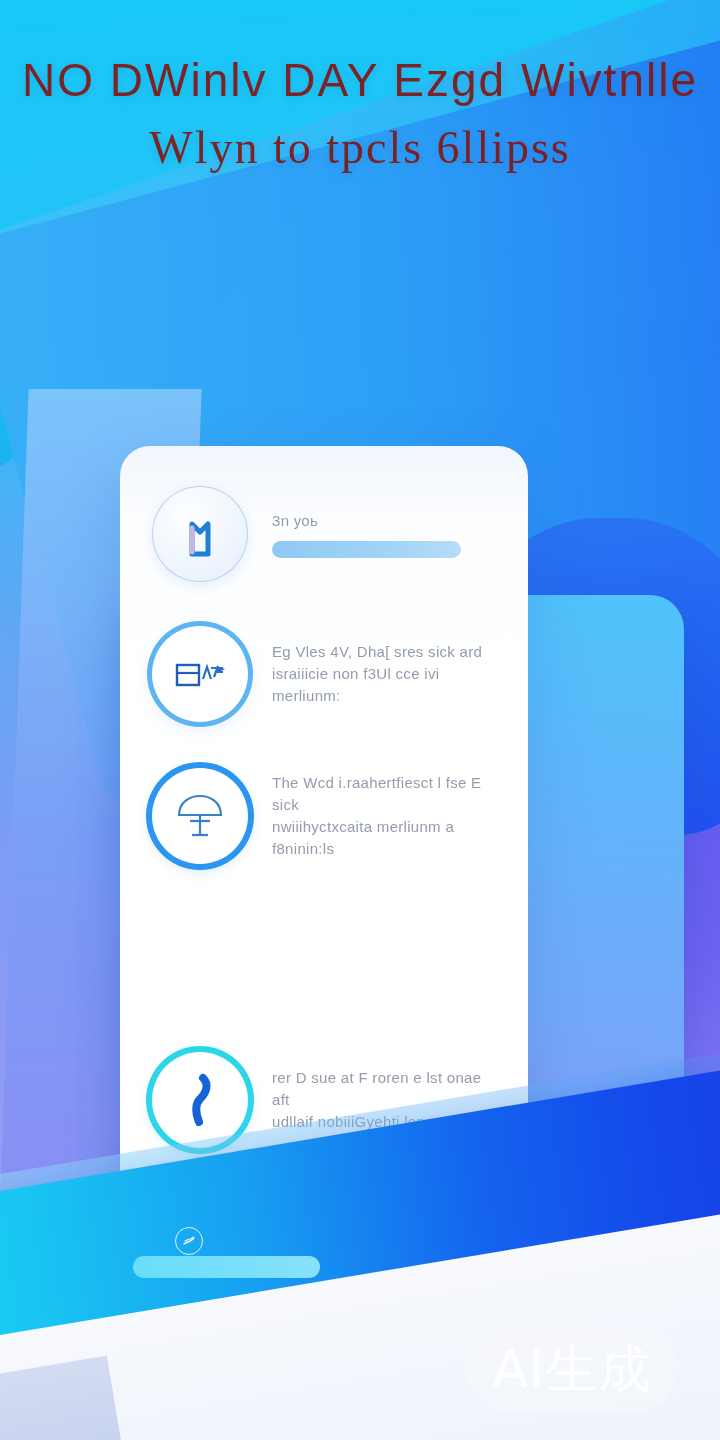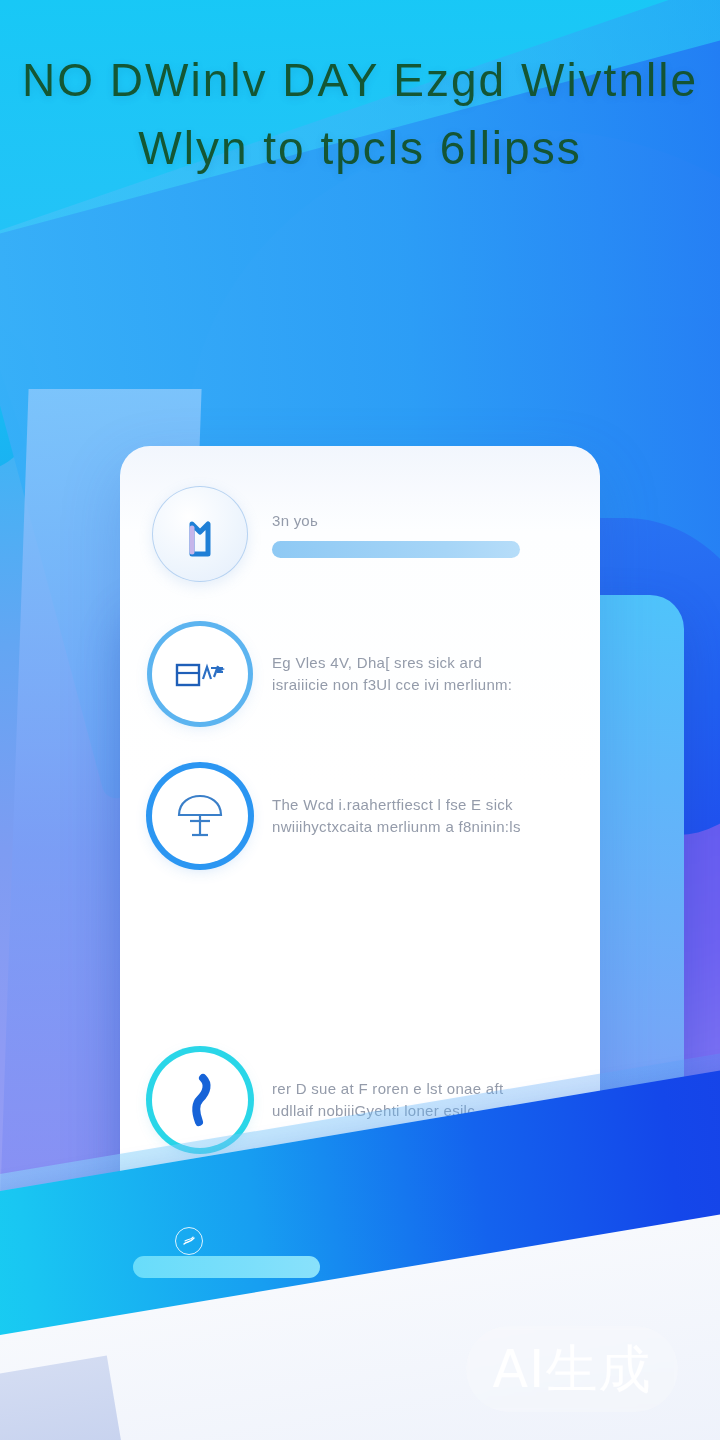--- a/index.html
+++ b/index.html
@@ -57,32 +57,32 @@
   .card-behind{
     position:absolute;left:17%;top:41.3%;width:78%;height:49%;
     border-radius:34px;
     background:linear-gradient(185deg,#4fc4fb 0%,#5fb6fa 26%,#74a8f8 58%,#8298f6 82%,#8f97f5 100%);
     box-shadow:0 18px 44px rgba(30,70,180,.28);
   }
 
   
   .headline{
     position:absolute;left:0;right:0;top:46px;text-align:center;
-    color:#14532d;
+    color:#7f1d1d;
     font-size:46px;line-height:68px;letter-spacing:2px;
     font-weight:400;
     text-shadow:0 2px 10px rgba(0,80,140,.18);
     opacity:.96;
     filter:blur(.2px);
   }
-  .headline .l2{display:block;}
+  .headline .l2{display:block;font-family:Liberation Serif, serif;}
 
   
   .card{
-    position:absolute;left:120px;top:446px;width:480px;height:854px;
+    position:absolute;left:120px;top:446px;width:408px;height:854px;
     background:linear-gradient(180deg,#f2f6fd 0%,#fdfeff 10%,#ffffff 40%,#ffffff 88%,#fbfdff 100%);
     border-radius:30px 30px 26px 26px;
     box-shadow:0 22px 60px rgba(40,90,190,.22);
     overflow:hidden;
   }
   .row{
     position:absolute;left:0;width:100%;height:140px;
     display:flex;align-items:center;
   }
   .row:nth-child(1){top:18px;}

